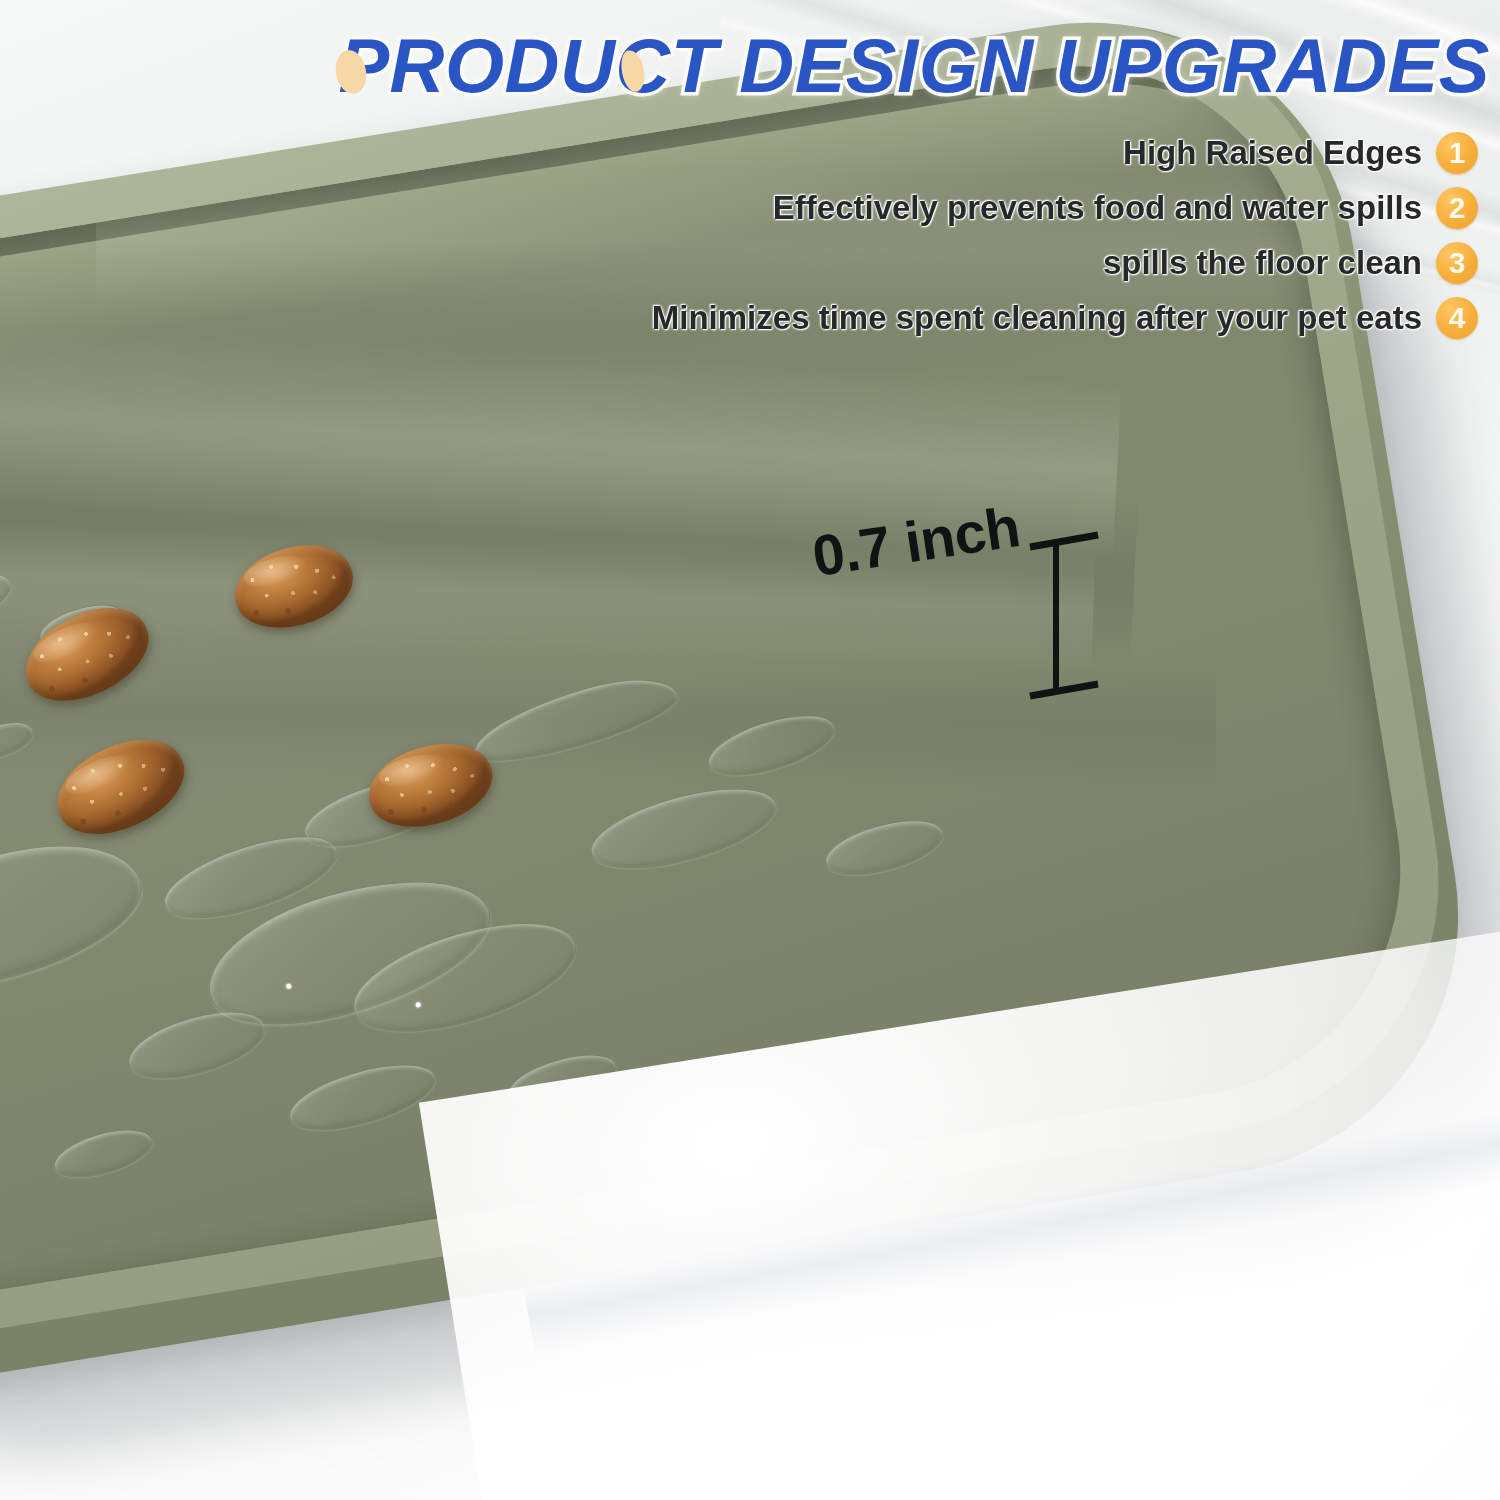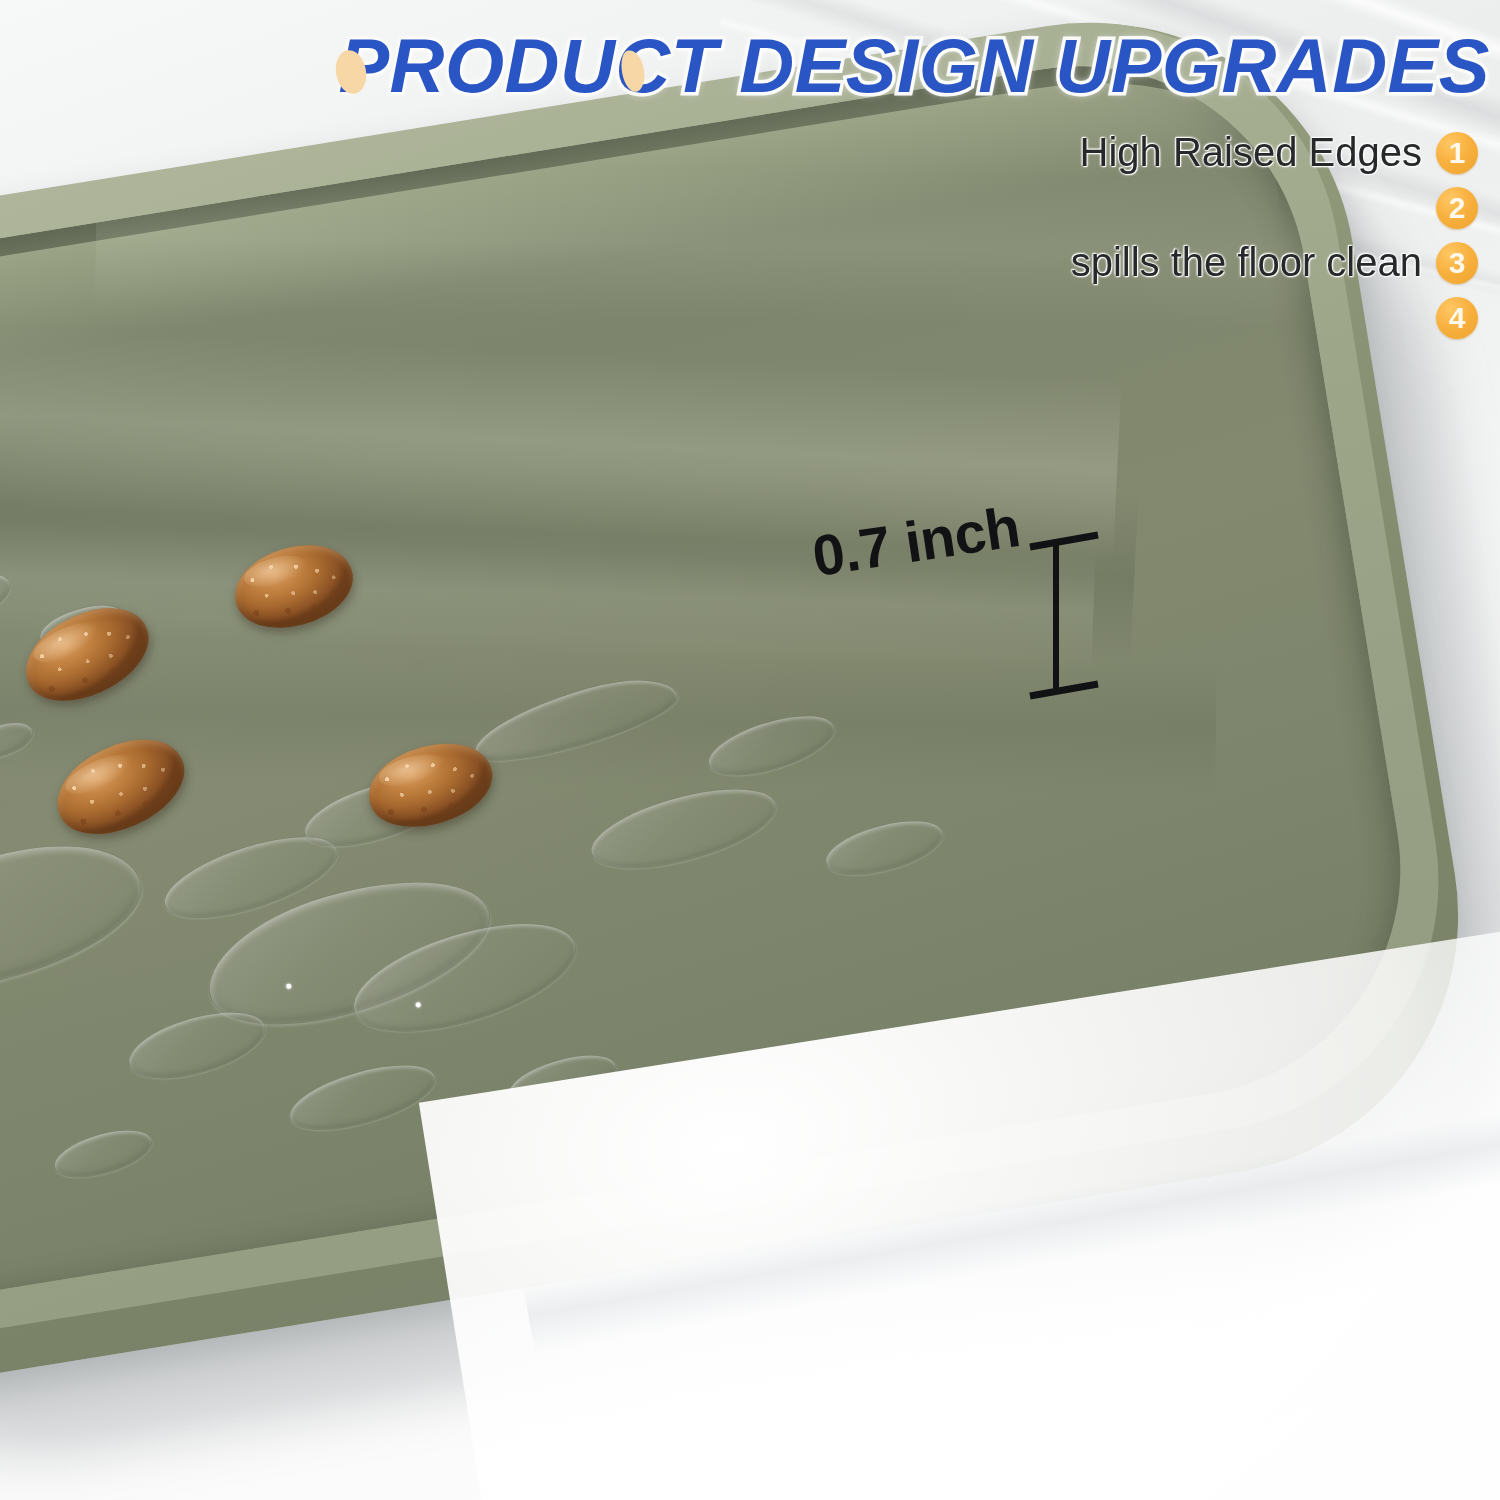--- a/index.html
+++ b/index.html
@@ -250,27 +250,28 @@
   }
   .feat-row {
     display:flex;
     align-items:center;
     justify-content:flex-end;
     gap: 14px;
     height: 53px;
     margin-bottom: 2px;
   }
   .feat-text {
-    font-size: 40px;
+    font-size: 33px;
     color: #27282a;
     white-space: nowrap;
     text-shadow:
       0 0 3px #ffffff, 0 0 3px #ffffff,
       1px 1px 1px rgba(255,255,255,.95),
       -1px -1px 1px rgba(255,255,255,.95);
+    font-weight: bold;
   }
   .feat-badge {
     flex: 0 0 auto;
     width: 42px; height: 42px;
     border-radius: 50%;
     background: radial-gradient(circle at 34% 28%, #ffc764 0%, #f8b03e 48%, #eda32c 100%);
     color: #fff9ec;
     font-size: 30px;
     font-weight: bold;
     line-height: 42px;
@@ -354,27 +355,29 @@
   <div id="title">PRODUCT DESIGN UPGRADES</div>
   <div id="title-dot"></div>
   <div id="title-dot2"></div>
 
   <div id="features">
     <div class="feat-row">
       <span class="feat-text">High Raised Edges</span>
       <span class="feat-badge">1</span>
     </div>
     <div class="feat-row">
+      <span class="feat-text">Effectively prevents food and water spills</span>
       <span class="feat-badge">2</span>
     </div>
     <div class="feat-row">
       <span class="feat-text">spills the floor clean</span>
       <span class="feat-badge">3</span>
     </div>
     <div class="feat-row">
+      <span class="feat-text">Minimizes time spent cleaning after your pet eats</span>
       <span class="feat-badge">4</span>
     </div>
   </div>
 
   <div id="dim-label">0.7 inch</div>
   <svg id="dim-beam" viewBox="0 0 76 172" xmlns="http://www.w3.org/2000/svg">
     <line x1="4" y1="17" x2="72" y2="5" stroke="#111214" stroke-width="7"></line>
     <line x1="30" y1="14" x2="30" y2="160" stroke="#111214" stroke-width="6"></line>
     <line x1="4" y1="166" x2="72" y2="154" stroke="#111214" stroke-width="7"></line>
   </svg>

